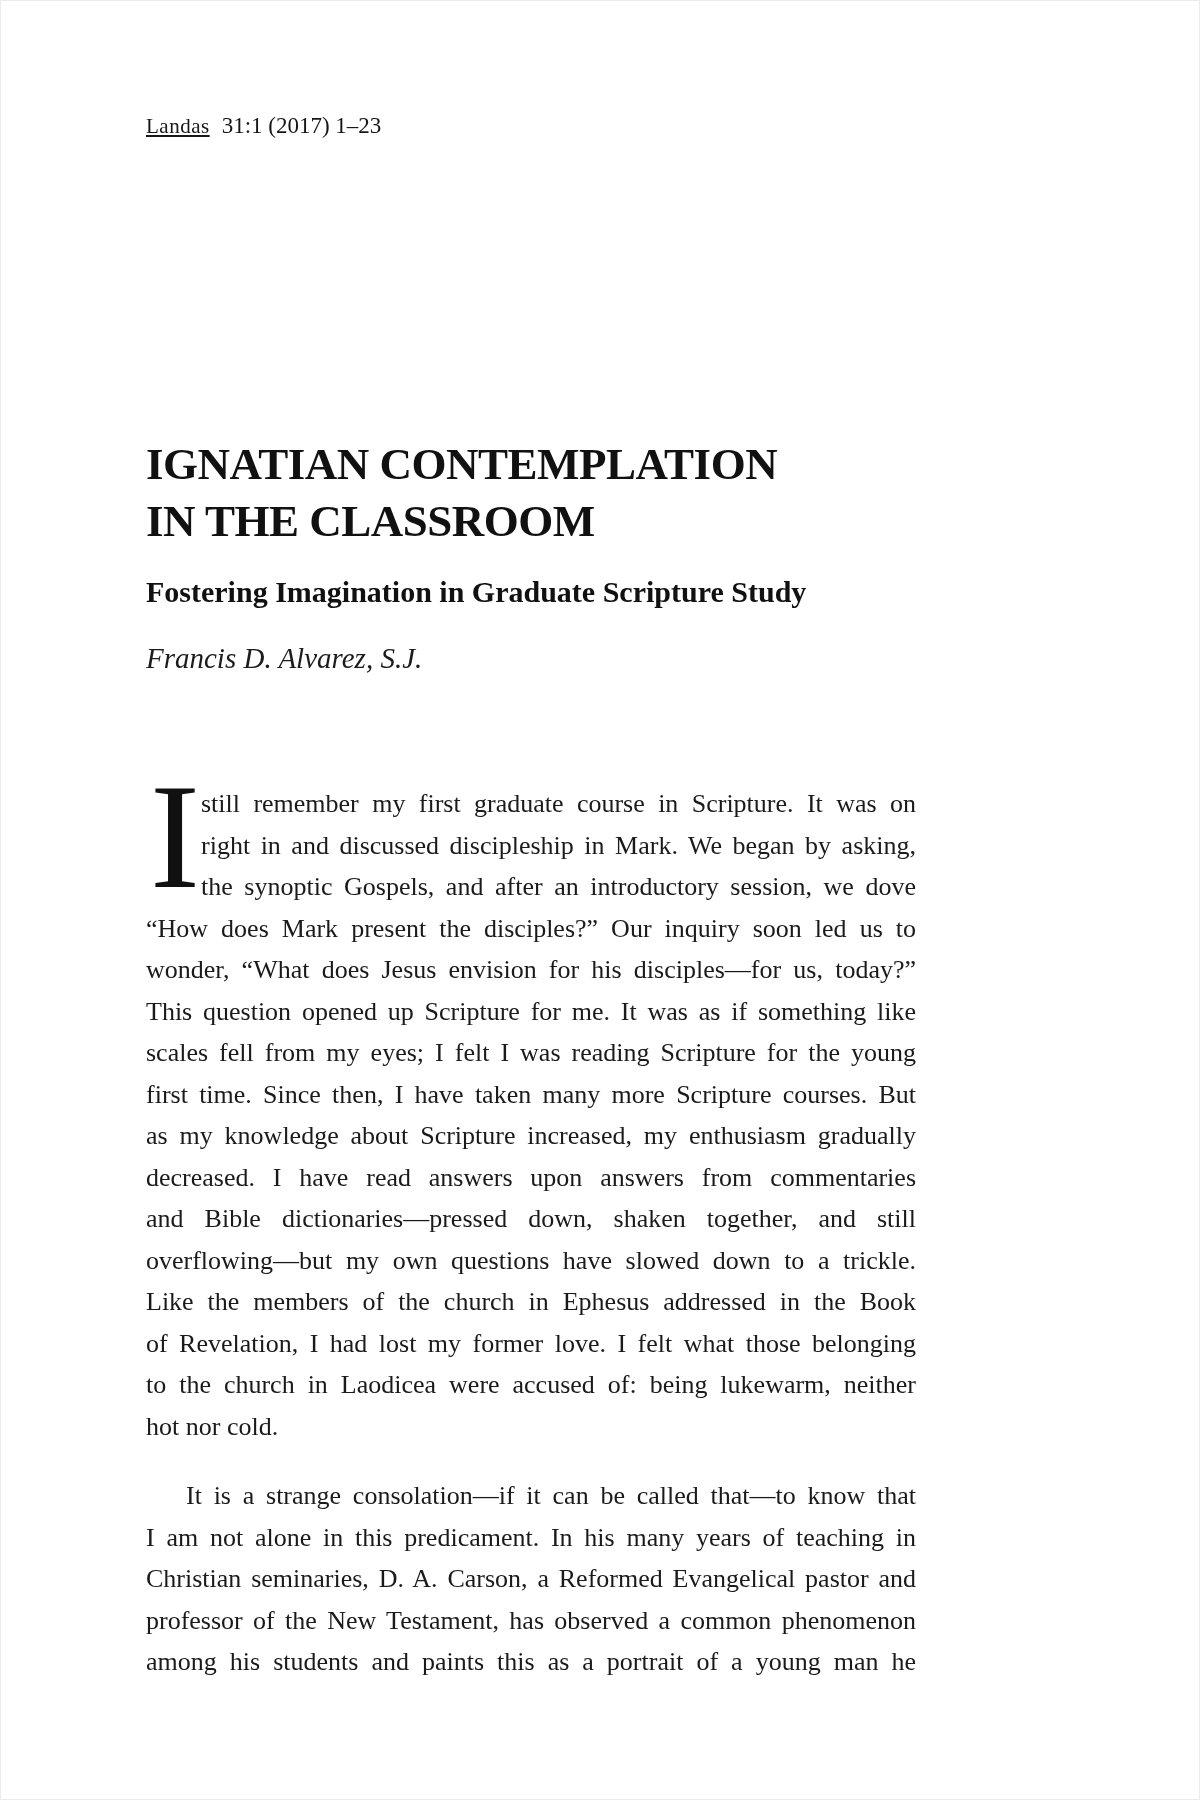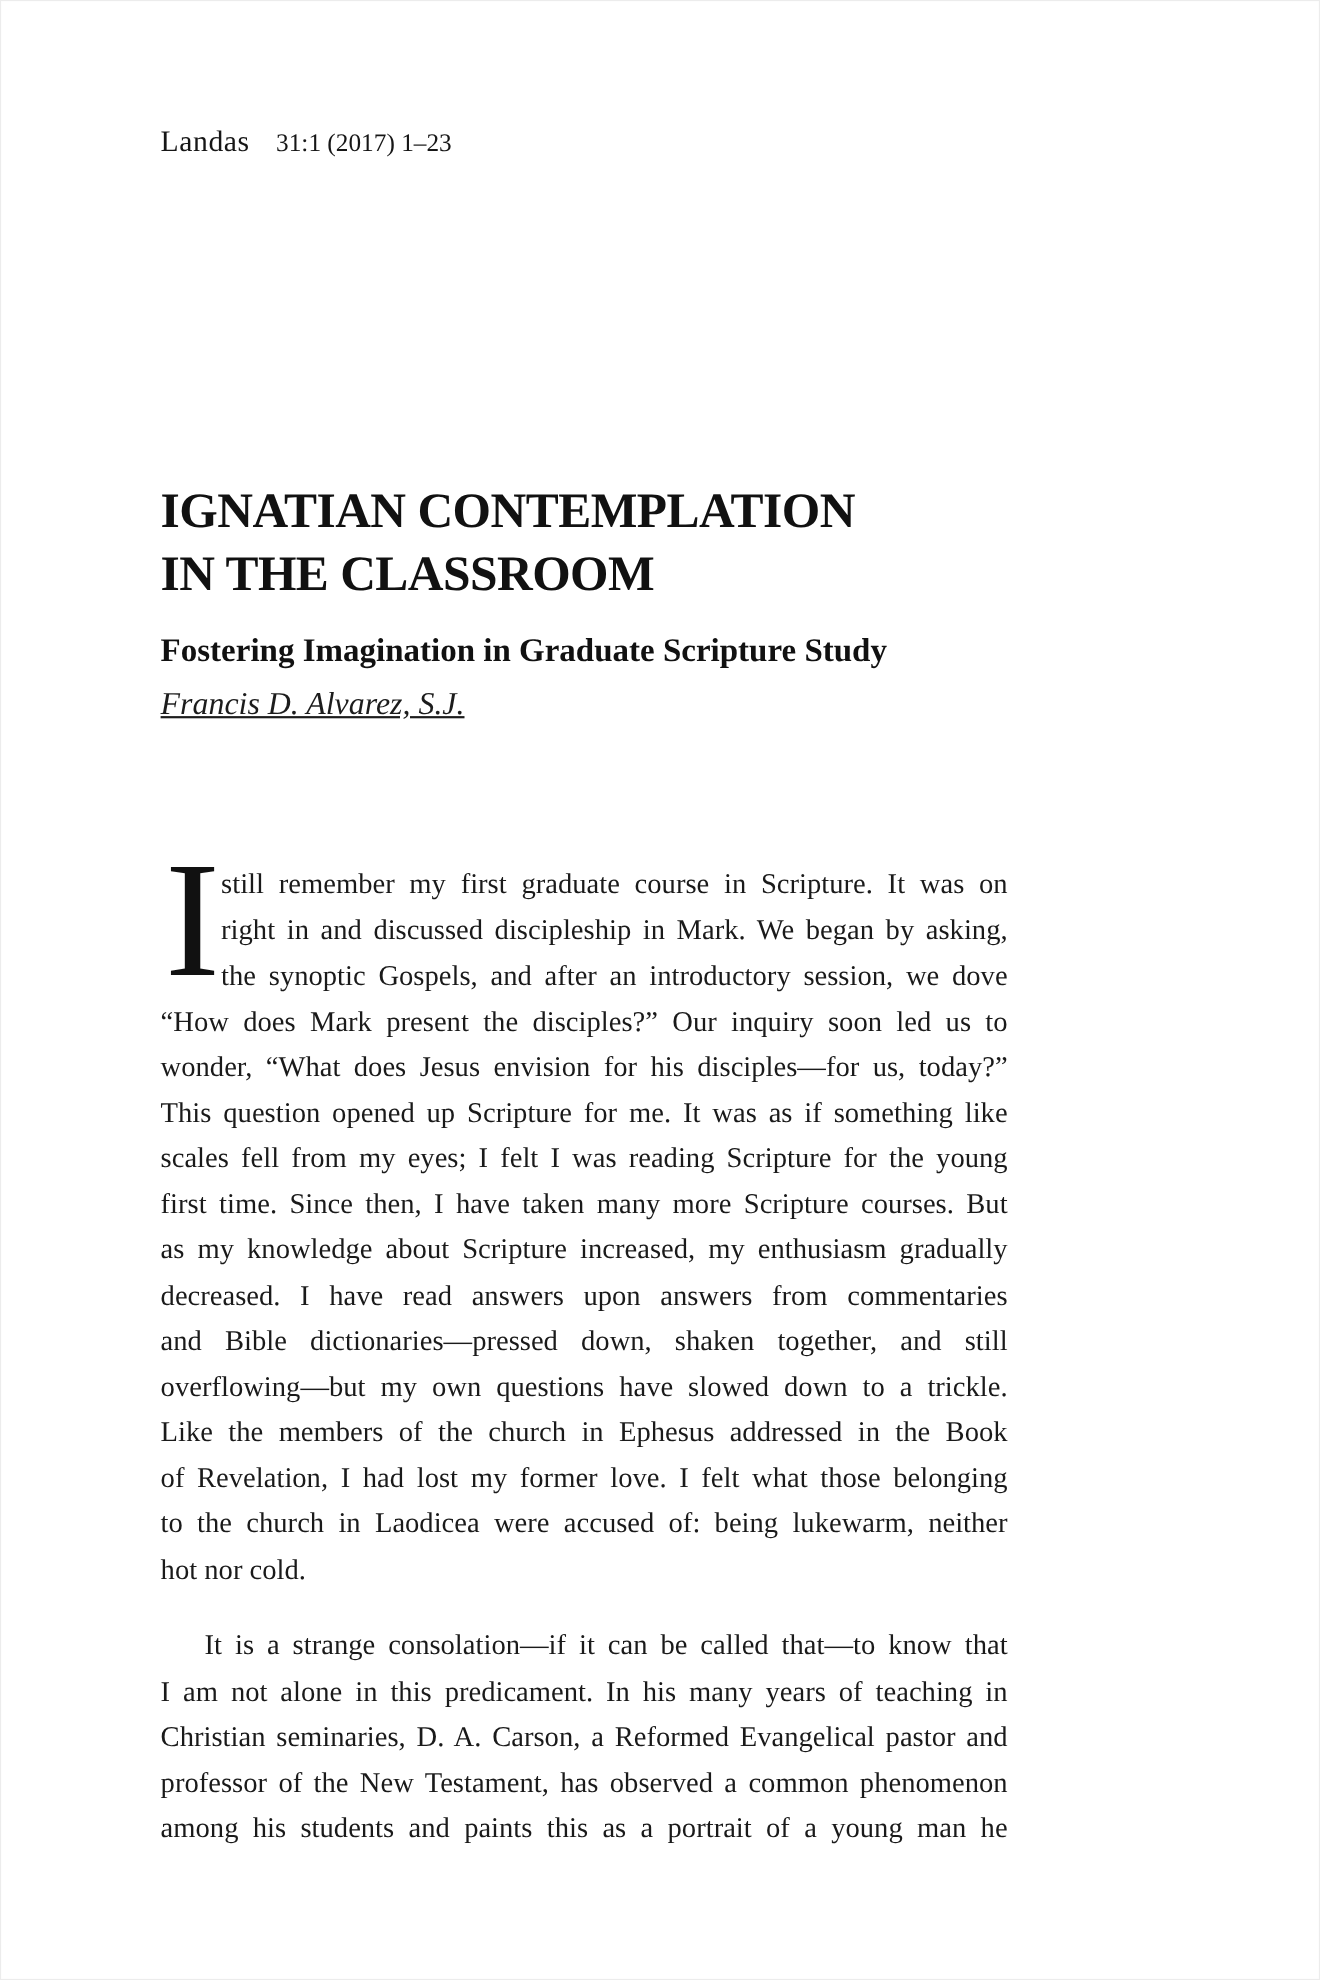--- a/index.html
+++ b/index.html
@@ -16,22 +16,22 @@
   }
 
   
   .running-head {
     position: absolute;
     left: 145px;
     top: 112px;
     white-space: nowrap;
     color: #161616;
   }
-  .journal-name  { font-size: 27px; letter-spacing: 0.5px; }
-  .journal-cite  { font-size: 23px; margin-left: 20px; }
+  .journal-name  { font-size: 21px; letter-spacing: 0.5px; text-decoration: underline; }
+  .journal-cite  { font-size: 23px; margin-left: 8px; }
 
   
   .title-block {
     position: absolute;
     left: 145px;
     top: 435px;
     width: 800px;
   }
   .article-title {
     margin: 0;
@@ -43,26 +43,25 @@
   }
   .article-title span { display: block; }
   .article-subtitle {
     margin: 23px 0 0 0;
     font-size: 30px;
     font-weight: bold;
     line-height: 38px;
     color: #111111;
   }
   .article-author {
-    margin-top: 9px;
+    margin-top: 27px;
     font-size: 29px;
     font-style: italic;
     line-height: 40px;
     color: #1c1c1c;
-    text-decoration: underline;
   }
 
   
   .body-text {
     position: absolute;
     left: 145px;
     top: 782px;
     width: 770px;
     font-size: 26px;
     color: #1a1a1a;

